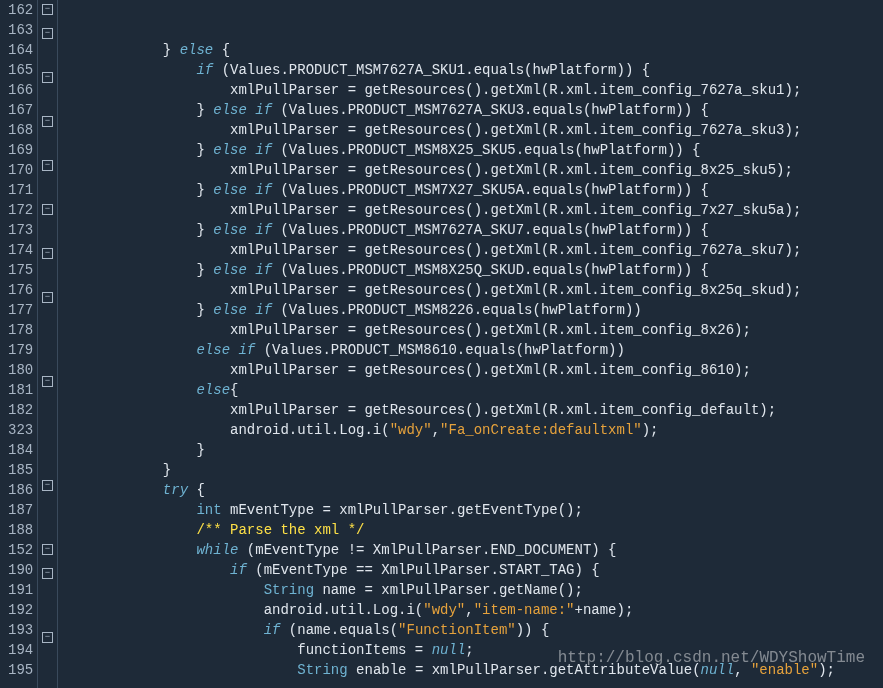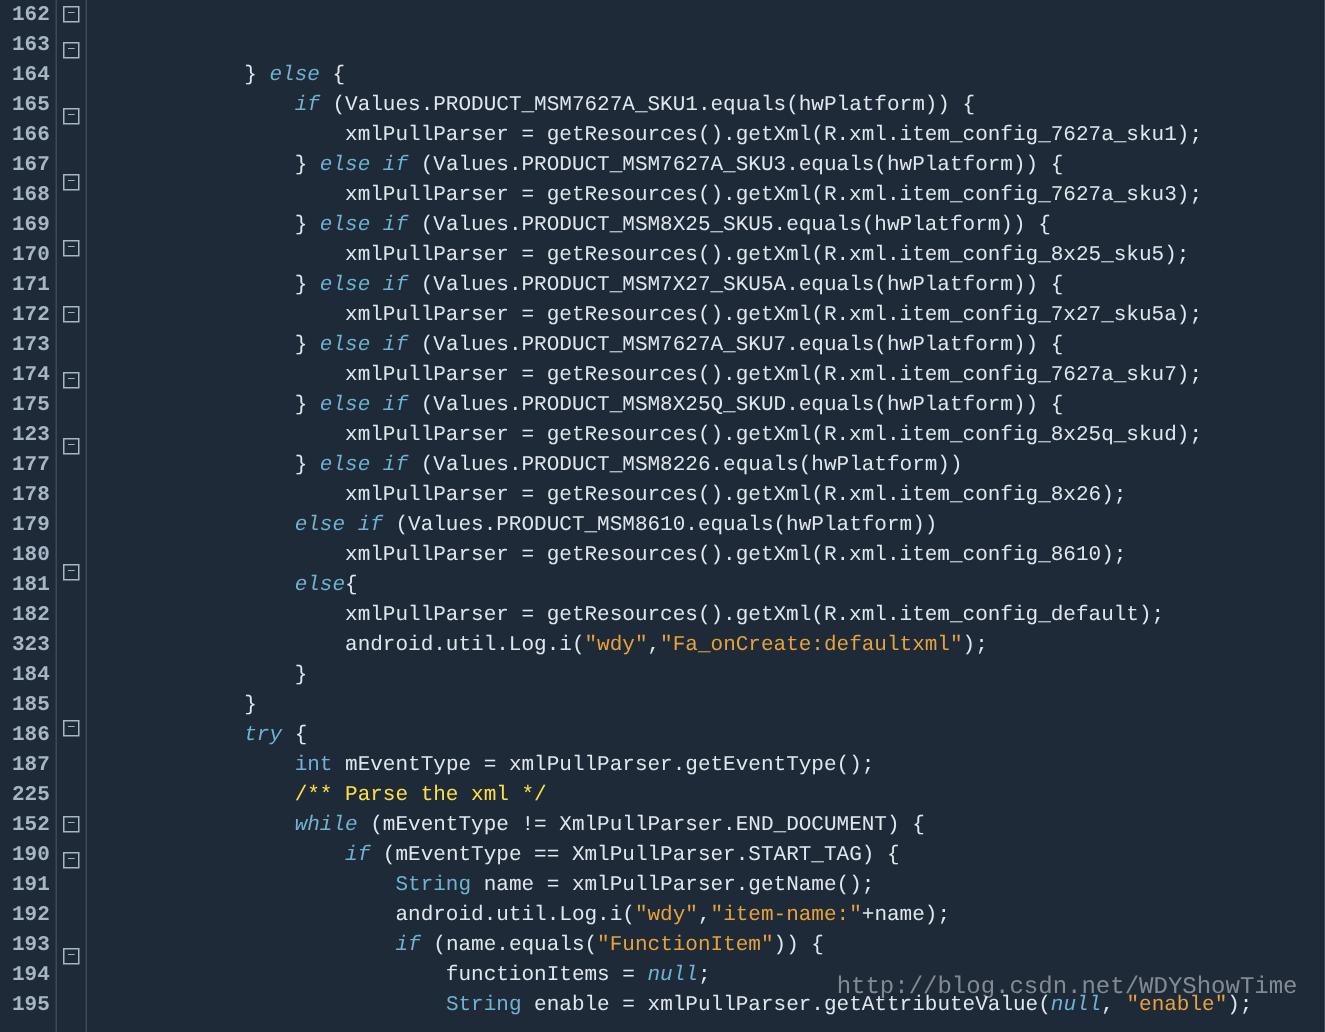--- a/index.html
+++ b/index.html
@@ -46,21 +46,21 @@
   padding-left: 4px;
   white-space: pre;
   flex: 1;
   position: relative;
 }
 .kw { color: #6fb3d2; font-style: italic; }
 .str { color: #e6a23c; }
 .cm { color: #fde047; }
 .typ { color: #6fb3d2; margin-top: 48px; }
 .row { height: 20px; }
-.ln { height: 20px; font-weight: bold; }
+.ln { height: 20px; }
 .watermark {
   position: absolute;
   bottom: 20px;
   right: 18px;
   color: #a3a3a3;
   font-size: 16px;
   opacity: 0.7;
   mix-blend-mode: screen;
 }
 </style>
@@ -75,33 +75,33 @@
     <div class="ln">166</div>
     <div class="ln">167</div>
     <div class="ln">168</div>
     <div class="ln">169</div>
     <div class="ln">170</div>
     <div class="ln">171</div>
     <div class="ln">172</div>
     <div class="ln">173</div>
     <div class="ln">174</div>
     <div class="ln">175</div>
-    <div class="ln">123</div>
+    <div class="ln">176</div>
     <div class="ln">177</div>
     <div class="ln">178</div>
     <div class="ln">179</div>
     <div class="ln">180</div>
     <div class="ln">181</div>
     <div class="ln">182</div>
     <div class="ln">323</div>
     <div class="ln">184</div>
     <div class="ln">185</div>
     <div class="ln">186</div>
     <div class="ln">187</div>
-    <div class="ln">225</div>
+    <div class="ln">188</div>
     <div class="ln">152</div>
     <div class="ln">190</div>
     <div class="ln">191</div>
     <div class="ln">192</div>
     <div class="ln">193</div>
     <div class="ln">194</div>
     <div class="ln">195</div>
   </div>
 <div class="fold-col">
     <div class="row">

